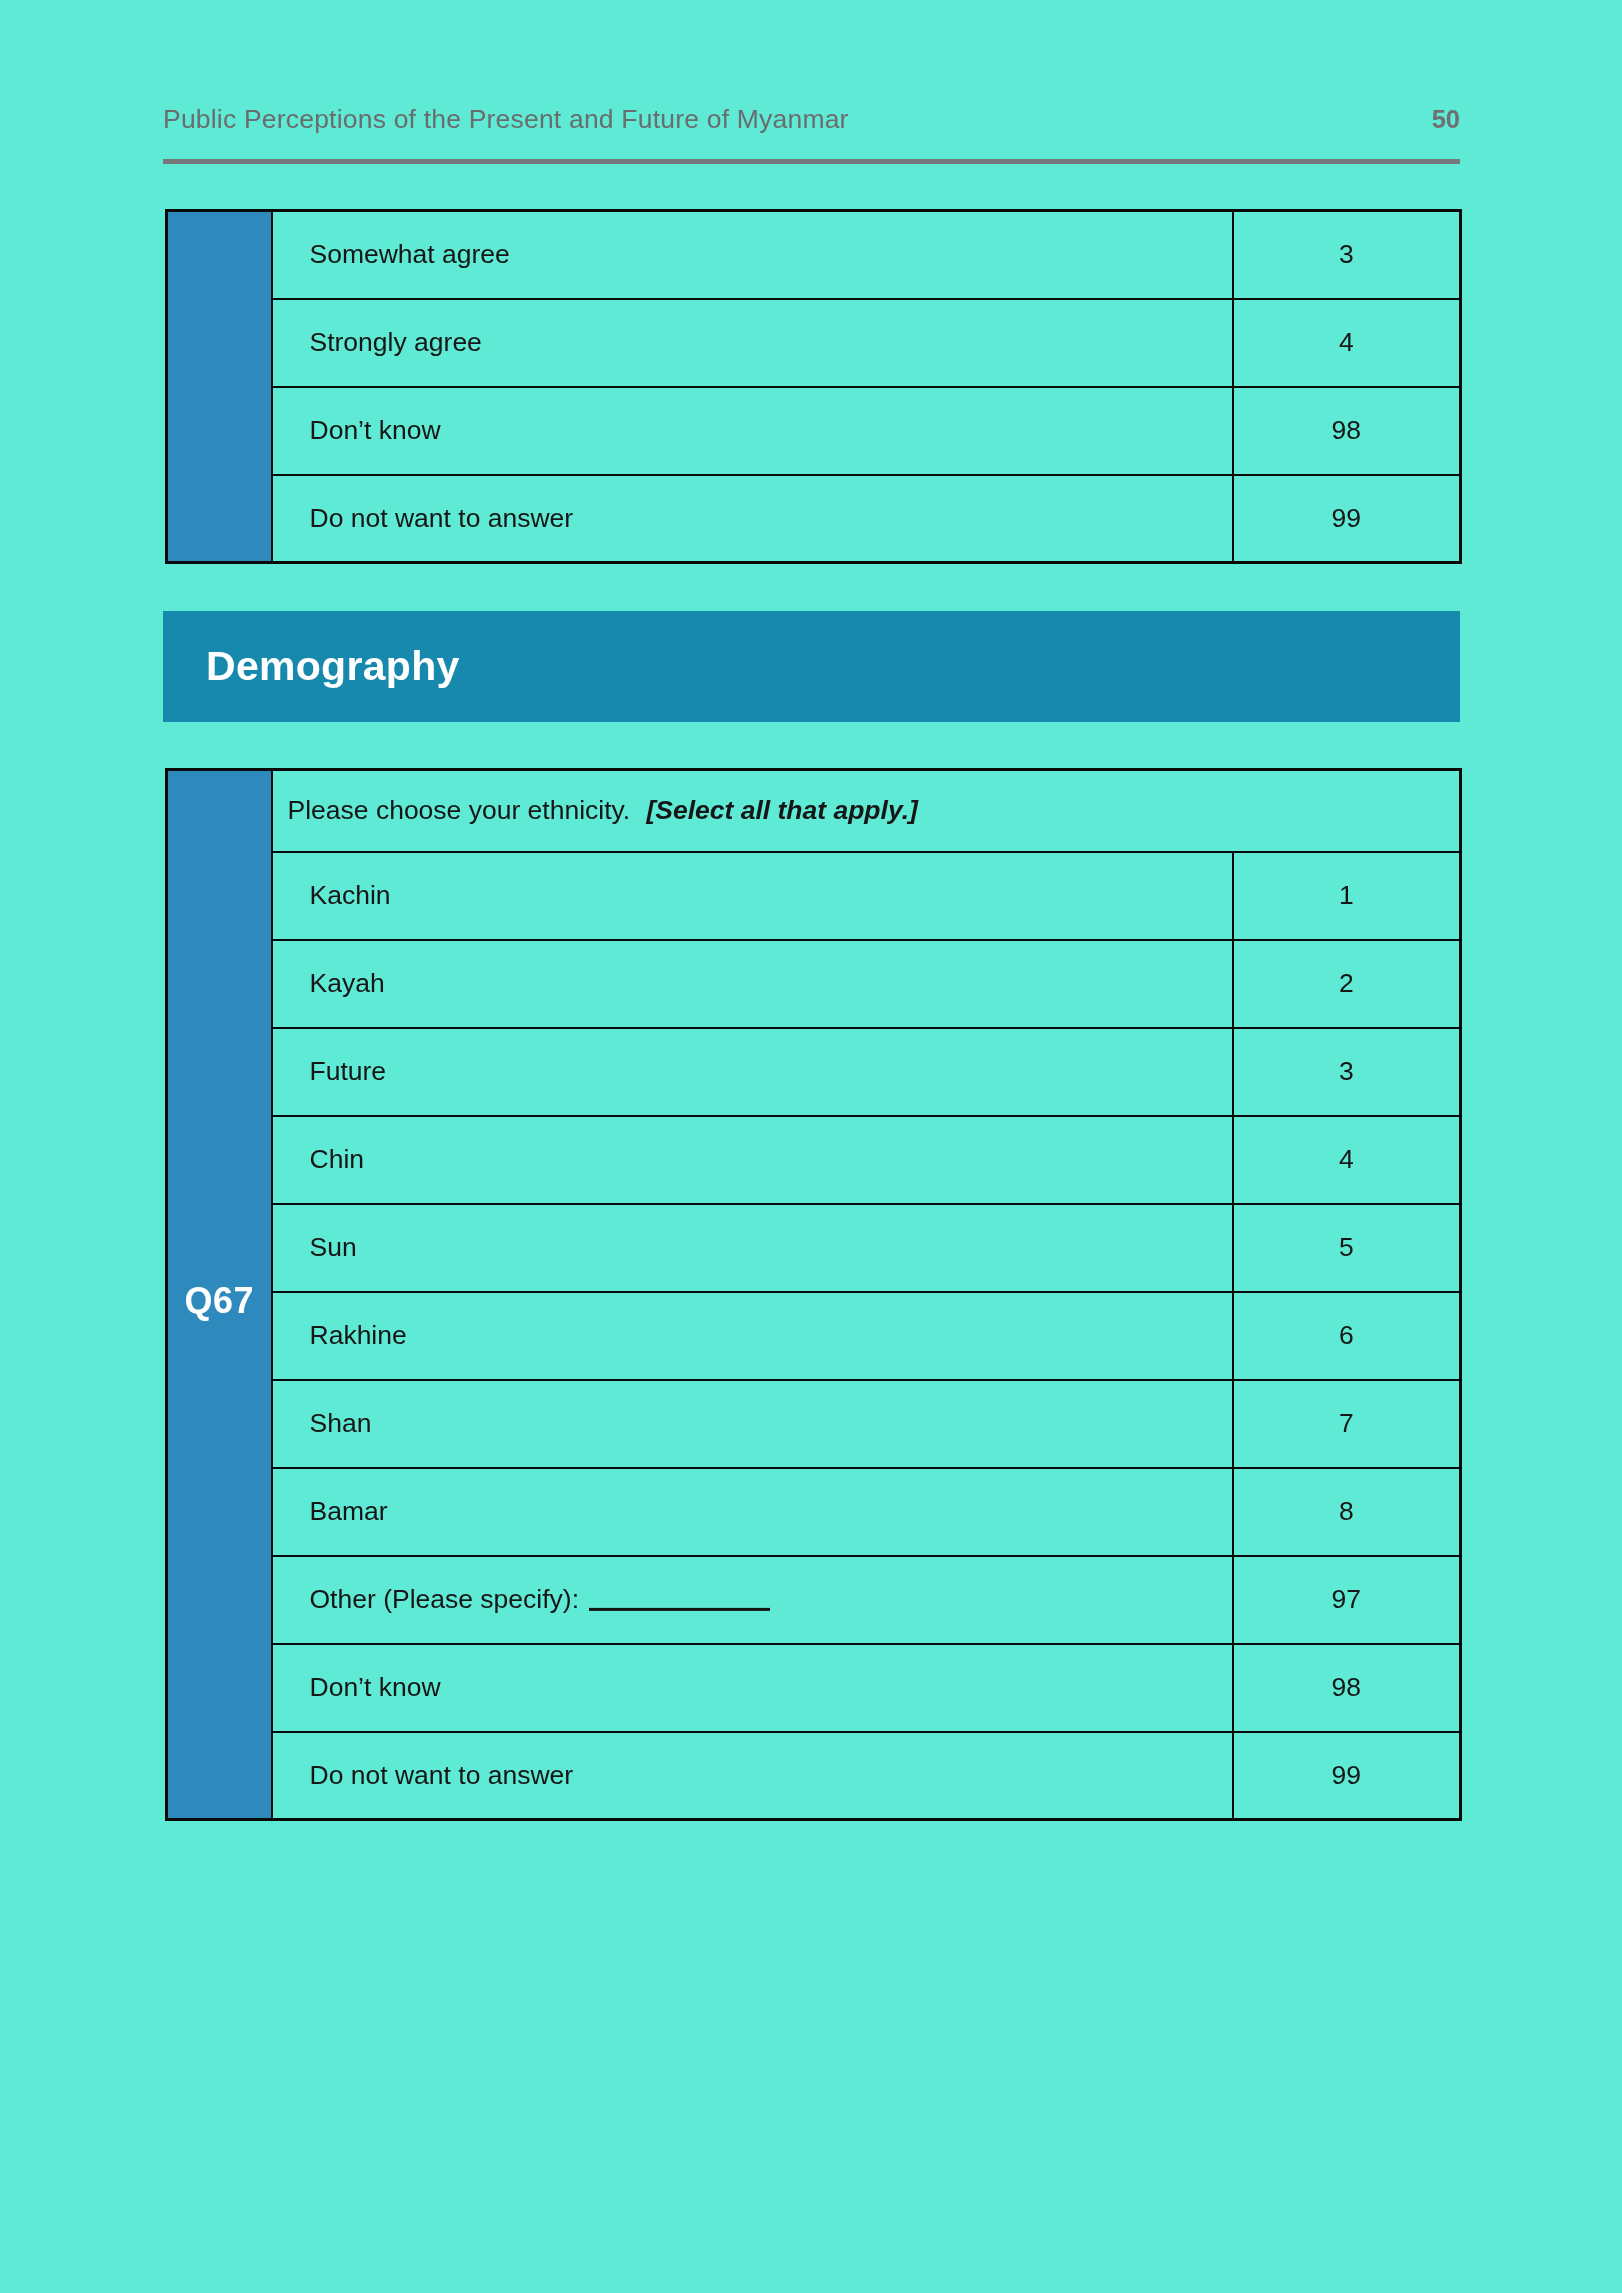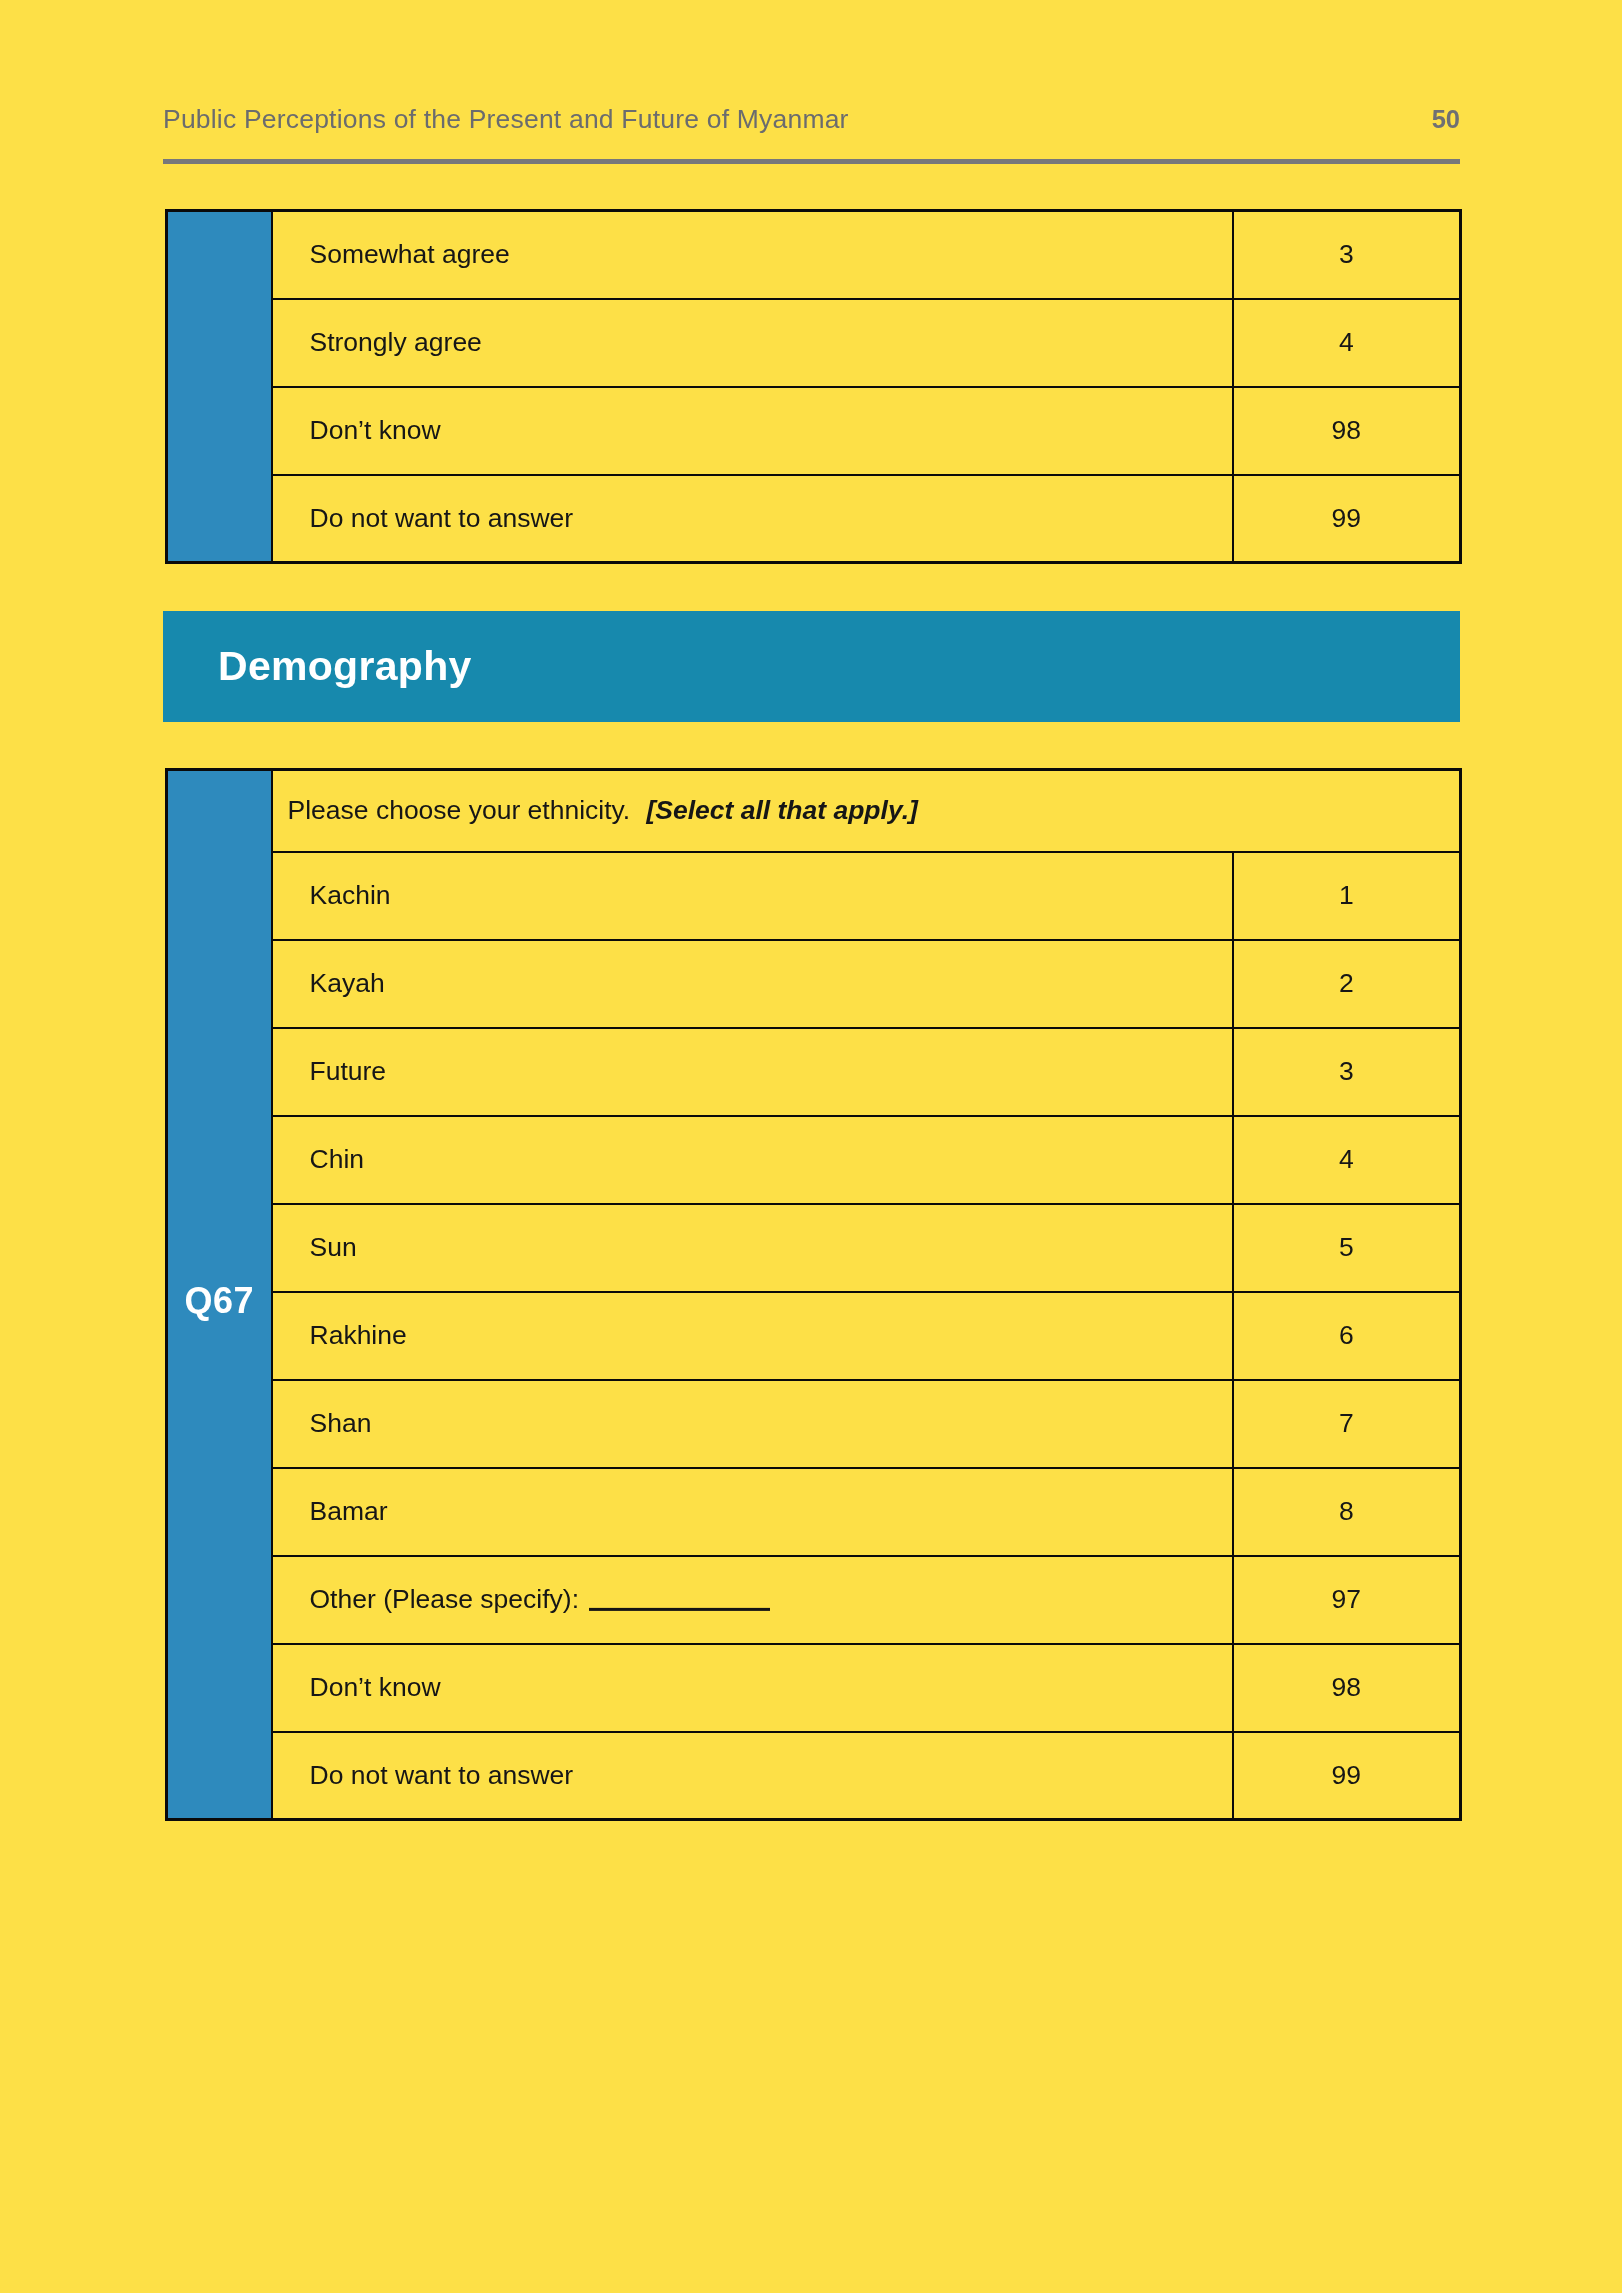--- a/index.html
+++ b/index.html
@@ -1,21 +1,21 @@
 <!DOCTYPE html>
 <html><head>
 <meta charset="utf-8">
 <style>
   * { margin: 0; padding: 0; box-sizing: border-box; }
   html, body { background: #ffffff; }
   .page {
     position: relative;
     width: 1622px;
     height: 2294px;
-    background: #fde047;
+    background: #5eead4;
     font-family: "Liberation Sans", sans-serif;
     color: #1a1a1a;
     overflow: hidden;
   }
 
   
   .header {
     position: absolute;
     left: 163px;
     top: 104px;
@@ -109,21 +109,21 @@
   
   .banner {
     position: absolute;
     left: 163px;
     top: 611px;
     width: 1297px;
     height: 111px;
     background: #1789ad;
     display: flex;
     align-items: center;
-    padding-left: 55px;
+    padding-left: 43px;
   }
   .banner-title {
     color: #ffffff;
     font-weight: 700;
     font-size: 41px;
     letter-spacing: 0.3px;
   }
 </style>
 </head>
 <body>

